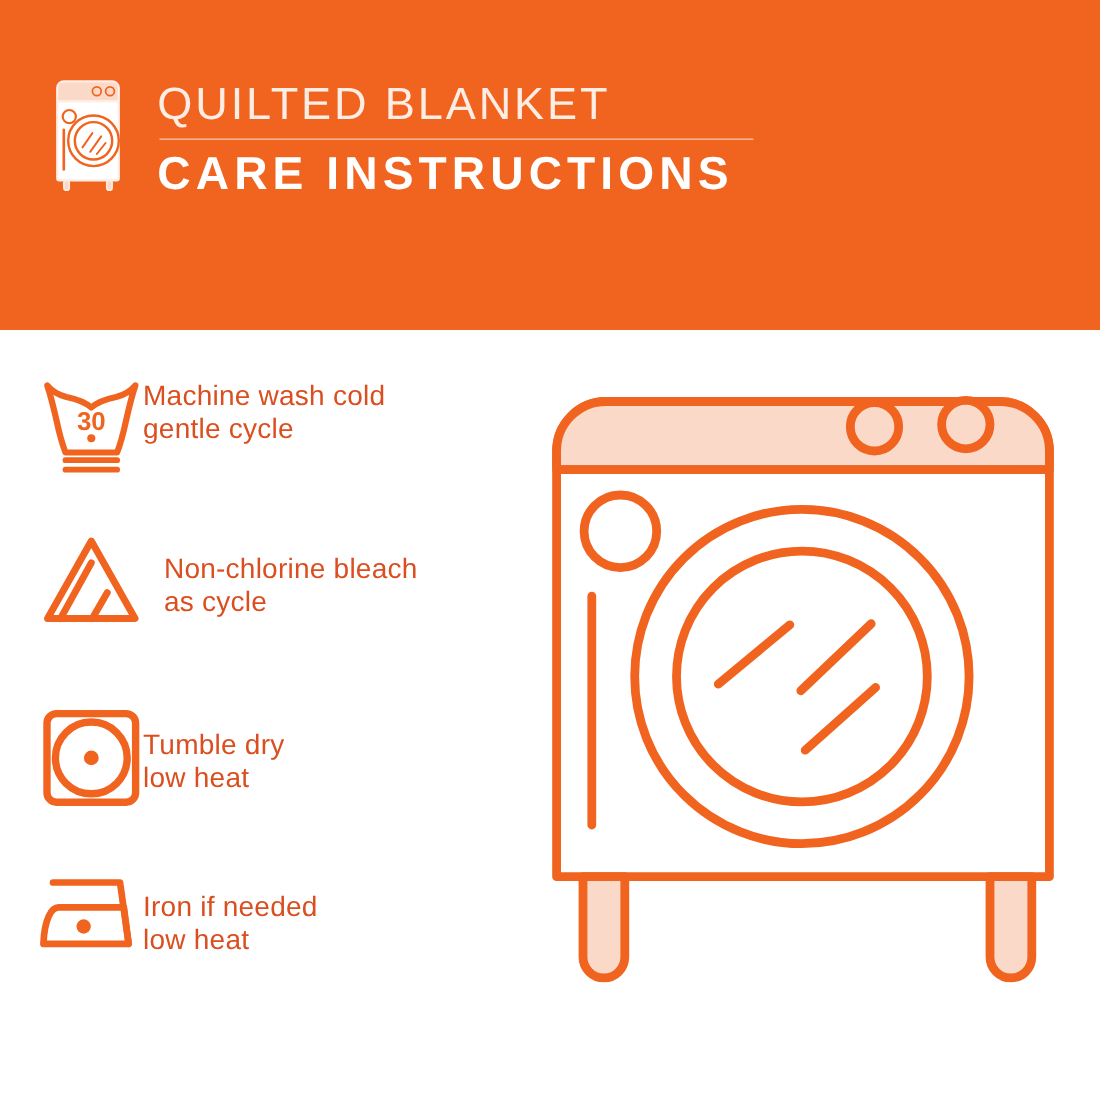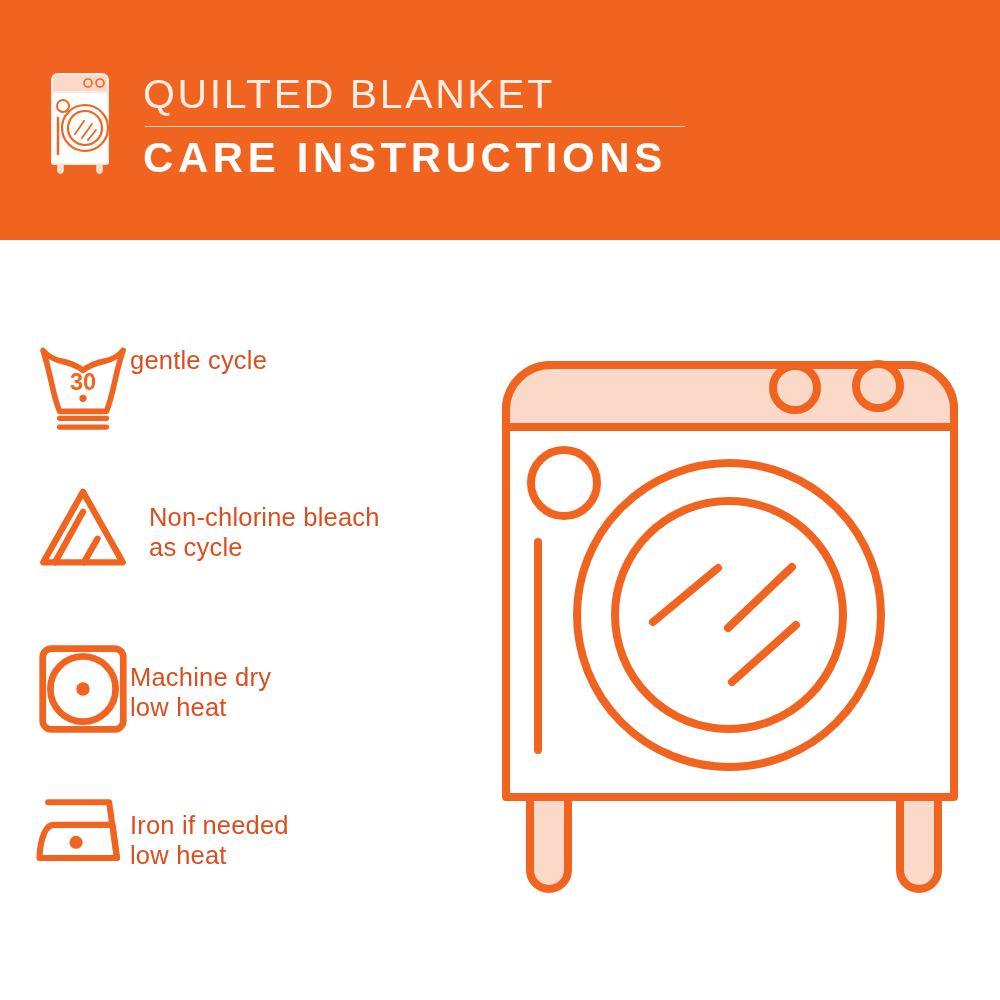--- a/index.html
+++ b/index.html
@@ -7,21 +7,21 @@
     width: 1000px; height: 1000px;
     background: #ffffff;
     font-family: "Liberation Sans", sans-serif;
     overflow: hidden;
   }
   #page { position: relative; width: 1000px; height: 1000px; background: #ffffff; }
 
   
   .header {
     position: absolute; left: 0; top: 0;
-    width: 1000px; height: 240px;
+    width: 1000px; height: 300px;
     background: #F0641F;
     display: flex; align-items: center;
   }
   .header-logo {
     position: absolute; left: 44px; top: 66px;
     width: 72px; height: 110px;
   }
   .header-text {
     position: absolute; left: 143px; top: 70px;
     width: 560px;
@@ -141,20 +141,21 @@
 
           <text x="54" y="56" text-anchor="middle" font-family="'Liberation Sans', sans-serif" font-size="27" font-weight="700" fill="#F0641F">30</text>
 
           <circle cx="54" cy="65" r="4.2" fill="#F0641F"></circle>
 
           <rect x="24" y="85" width="60" height="6" rx="3" fill="#F0641F"></rect>
           <rect x="24" y="95" width="60" height="6" rx="3" fill="#F0641F"></rect>
         </svg>
       </div>
       <div class="care-text">
+        <span class="line">Machine wash cold</span>
         <span class="line">gentle cycle</span>
       </div>
     </div>
 
     <div class="care-row r1">
       <div class="care-icon">
         <svg width="104" height="96" viewBox="0 0 104 96" aria-hidden="true">
           <path d="M52 8 L96 86 L8 86 Z" fill="none" stroke="#F0641F" stroke-width="7" stroke-linejoin="round"></path>
           <line x1="52" y1="30" x2="21" y2="86" stroke="#F0641F" stroke-width="7" stroke-linecap="round"></line>
           <line x1="68" y1="60" x2="53" y2="86" stroke="#F0641F" stroke-width="7" stroke-linecap="round"></line>
@@ -168,21 +169,21 @@
 
     <div class="care-row r2">
       <div class="care-icon">
         <svg width="98" height="98" viewBox="0 0 98 98" aria-hidden="true">
           <rect x="7" y="7" width="84" height="84" rx="9" fill="none" stroke="#F0641F" stroke-width="7"></rect>
           <circle cx="49" cy="49" r="34" fill="none" stroke="#F0641F" stroke-width="7"></circle>
           <circle cx="49" cy="49" r="7" fill="#F0641F"></circle>
         </svg>
       </div>
       <div class="care-text">
-        <span class="line">Machine dry</span>
+        <span class="line">Tumble dry</span>
         <span class="line">low heat</span>
       </div>
     </div>
 
     <div class="care-row r3">
       <div class="care-icon">
         <svg width="108" height="86" viewBox="0 0 108 86" aria-hidden="true">
 
           <path d="M14 10 L84 10 L93 74" fill="none" stroke="#F0641F" stroke-width="7" stroke-linecap="round" stroke-linejoin="round"></path>
 

